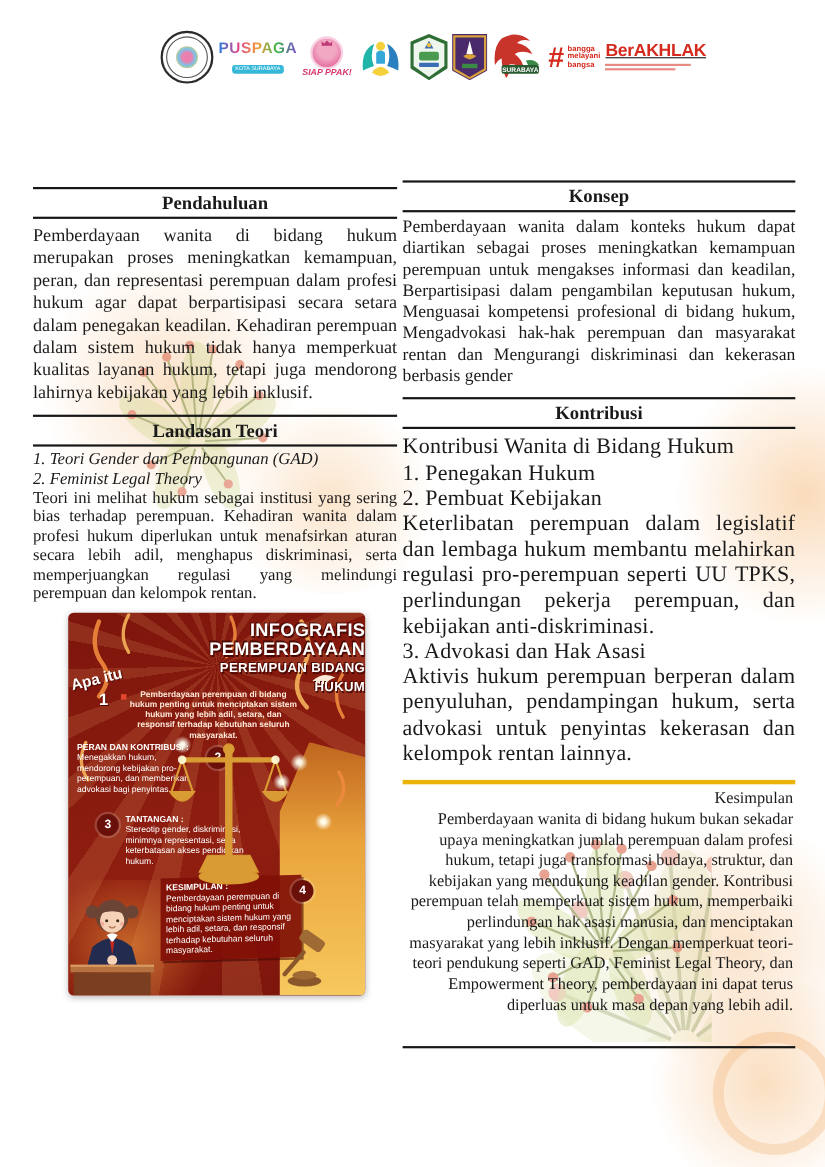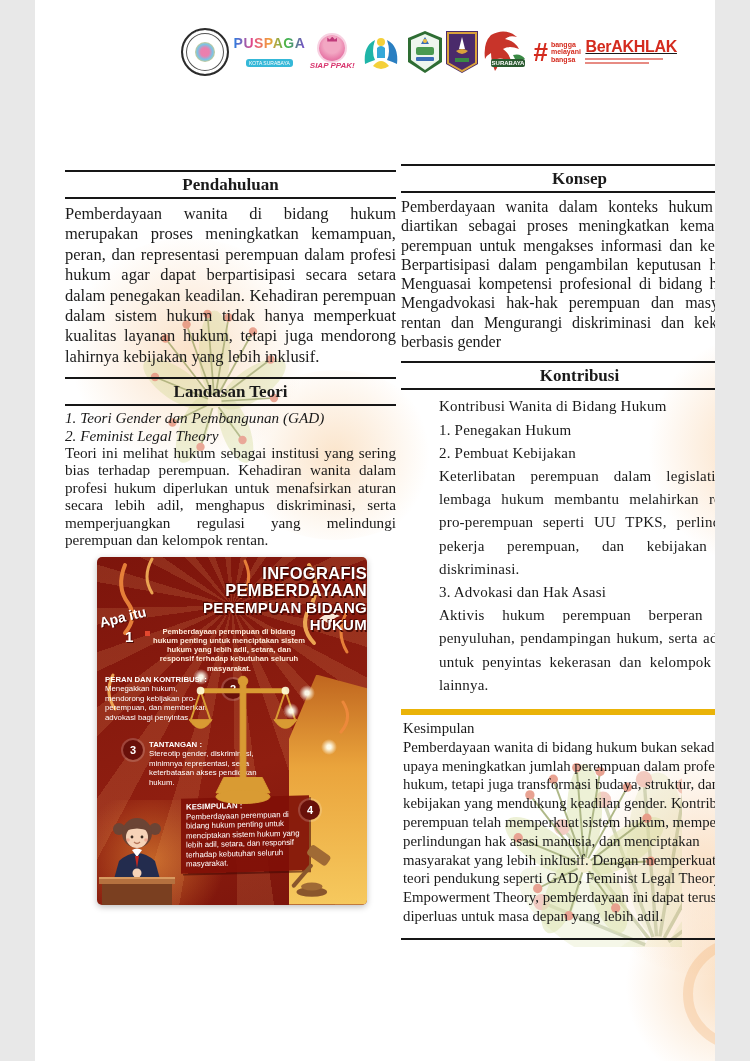--- a/index.html
+++ b/index.html
@@ -1,17 +1,17 @@
 <!DOCTYPE html>
 <html><head>
 <meta charset="utf-8">
 <style>
   html,body { margin:0; padding:0; background:#e8e8e8; }
   .page {
-    position:relative; width:680px; height:1061px; margin:0 auto;
+    position:relative; width:750px; height:1061px; margin:0 auto;
     background:#ffffff; overflow:hidden;
     font-family:"Liberation Serif", serif; color:#1a1a1a;
   }
   
   .wm { position:absolute; pointer-events:none; z-index:0; }
   .blob { border-radius:50%; }
   #blob1 { left:28px; top:238px; width:250px; height:225px; background:radial-gradient(circle, rgba(247,203,158,.55), rgba(247,203,158,0) 70%); }
   #blob2 { left:195px; top:370px; width:210px; height:170px; background:radial-gradient(circle, rgba(246,196,140,.45), rgba(246,196,140,0) 70%); }
   #blob3 { left:612px; top:330px; width:240px; height:240px; background:radial-gradient(circle, rgba(247,195,140,.6), rgba(247,195,140,0) 70%); }
   #blob4 { left:545px; top:745px; width:250px; height:230px; background:radial-gradient(circle, rgba(247,203,158,.55), rgba(247,203,158,0) 70%); }
@@ -56,41 +56,41 @@
   .col-left  { position:absolute; left:30px;  top:170px; width:331px; z-index:1; }
   .col-right { position:absolute; left:366px; top:164px; width:357px; z-index:1; }
   .sec-head { border-top:2px solid #161616; border-bottom:2px solid #161616;
     text-align:center; font-weight:bold; font-size:17px; padding:3px 0 2px; }
   .jtext { text-align:justify; }
   .pendahuluan-body { margin-top:5px; font-size:16.5px; line-height:20.4px; }
   .lt-head { margin-top:10px; }
   .teori-body { margin-top:3px; font-size:15.2px; line-height:17.4px; }
   .teori-body .t-title { text-align:left;font-style:italic; }
   .konsep-body { margin-top:4px; font-size:16px; line-height:19.3px; }
-  .kontrib-block { margin-top:5px; font-size:15px; line-height:23.2px; letter-spacing:.2px;margin-left:38px; }
+  .kontrib-block { margin-top:5px; font-size:20px; line-height:23.2px; letter-spacing:.2px; }
   .kontrib-sub, .kontrib-title { text-align:left; }
-  .kesimpulan { margin-top:12px; border-top:6px solid #eab308; border-bottom:2px solid #161616;
-    text-align:left; font-size:14.8px; line-height:18.8px; padding:4px 2px 12px; }
+  .kesimpulan { margin-top:12px; border-top:4px solid #eab308; border-bottom:2px solid #161616;
+    text-align:right; font-size:14.8px; line-height:18.8px; padding:4px 2px 27px; }
 
   
   .info { position:relative; margin:8px 0 0 32px; width:270px; height:348px; border-radius:5px;
     overflow:hidden; background:linear-gradient(160deg,#7d150c,#8f1e10 60%,#7a140b);
     font-family:"Liberation Sans", sans-serif; z-index:2; box-shadow:0 2px 6px rgba(0,0,0,.25); }
   .rays { position:absolute; inset:0;
     background:repeating-conic-gradient(from -80deg at 50% 14%, rgba(255,190,120,.14) 0deg 7deg, rgba(0,0,0,0) 7deg 18deg); }
   .gold-panel { position:absolute; right:0; top:118px; width:78px; height:230px;
     background:linear-gradient(180deg,#c0661f,#eaa43c 40%,#f6c95e);
     clip-path:polygon(35% 0, 100% 6%, 100% 100%, 0 100%, 0 28%); }
   .glow-bl { position:absolute; left:-30px; bottom:-15px; width:170px; height:120px;
     background:radial-gradient(circle, rgba(245,160,60,.55), rgba(245,160,60,0) 70%); }
   .flames { position:absolute; inset:0; }
   .ig-title { position:absolute; top:8px; left:0; right:0; text-align:right; color:#fff;
     font-weight:bold; text-shadow:1px 2px 0 #4a0a04, -1px -1px 0 #4a0a04; line-height:17px; }
   .ig-title .l12 { font-size:16.5px; letter-spacing:.3px; display:block; }
-  .ig-title .l34 { font-size:15px; letter-spacing:.3px; display:block;padding-left:44px; }
+  .ig-title .l34 { font-size:12px; letter-spacing:.3px; display:block;padding-left:44px; }
   .apa-itu { position:absolute; left:2px; top:52px; color:#fff; font-weight:bold; font-size:14px;
     transform:rotate(-14deg); text-shadow:1px 1px 0 #4a0a04; }
   .p1-num { position:absolute; left:28px; top:71px; color:#fff; font-weight:bold; font-size:15px;
     text-shadow:1px 1px 0 #4a0a04; }
   .p1-marker { position:absolute; left:48px; top:74px; width:5px; height:5px; background:#e2472e; }
   .p1-text { position:absolute; left:56px; top:70px; width:152px; font-size:7.6px; font-weight:bold;
     line-height:9.3px; color:#ffe9d8; text-align:center; }
   .num-circle { position:absolute; width:20px; height:20px; border-radius:50%; background:#69100a;
     color:#fff; font-weight:bold; font-size:11px; display:flex; align-items:center; justify-content:center;
     box-shadow:0 0 0 2px rgba(255,255,255,.18); }

